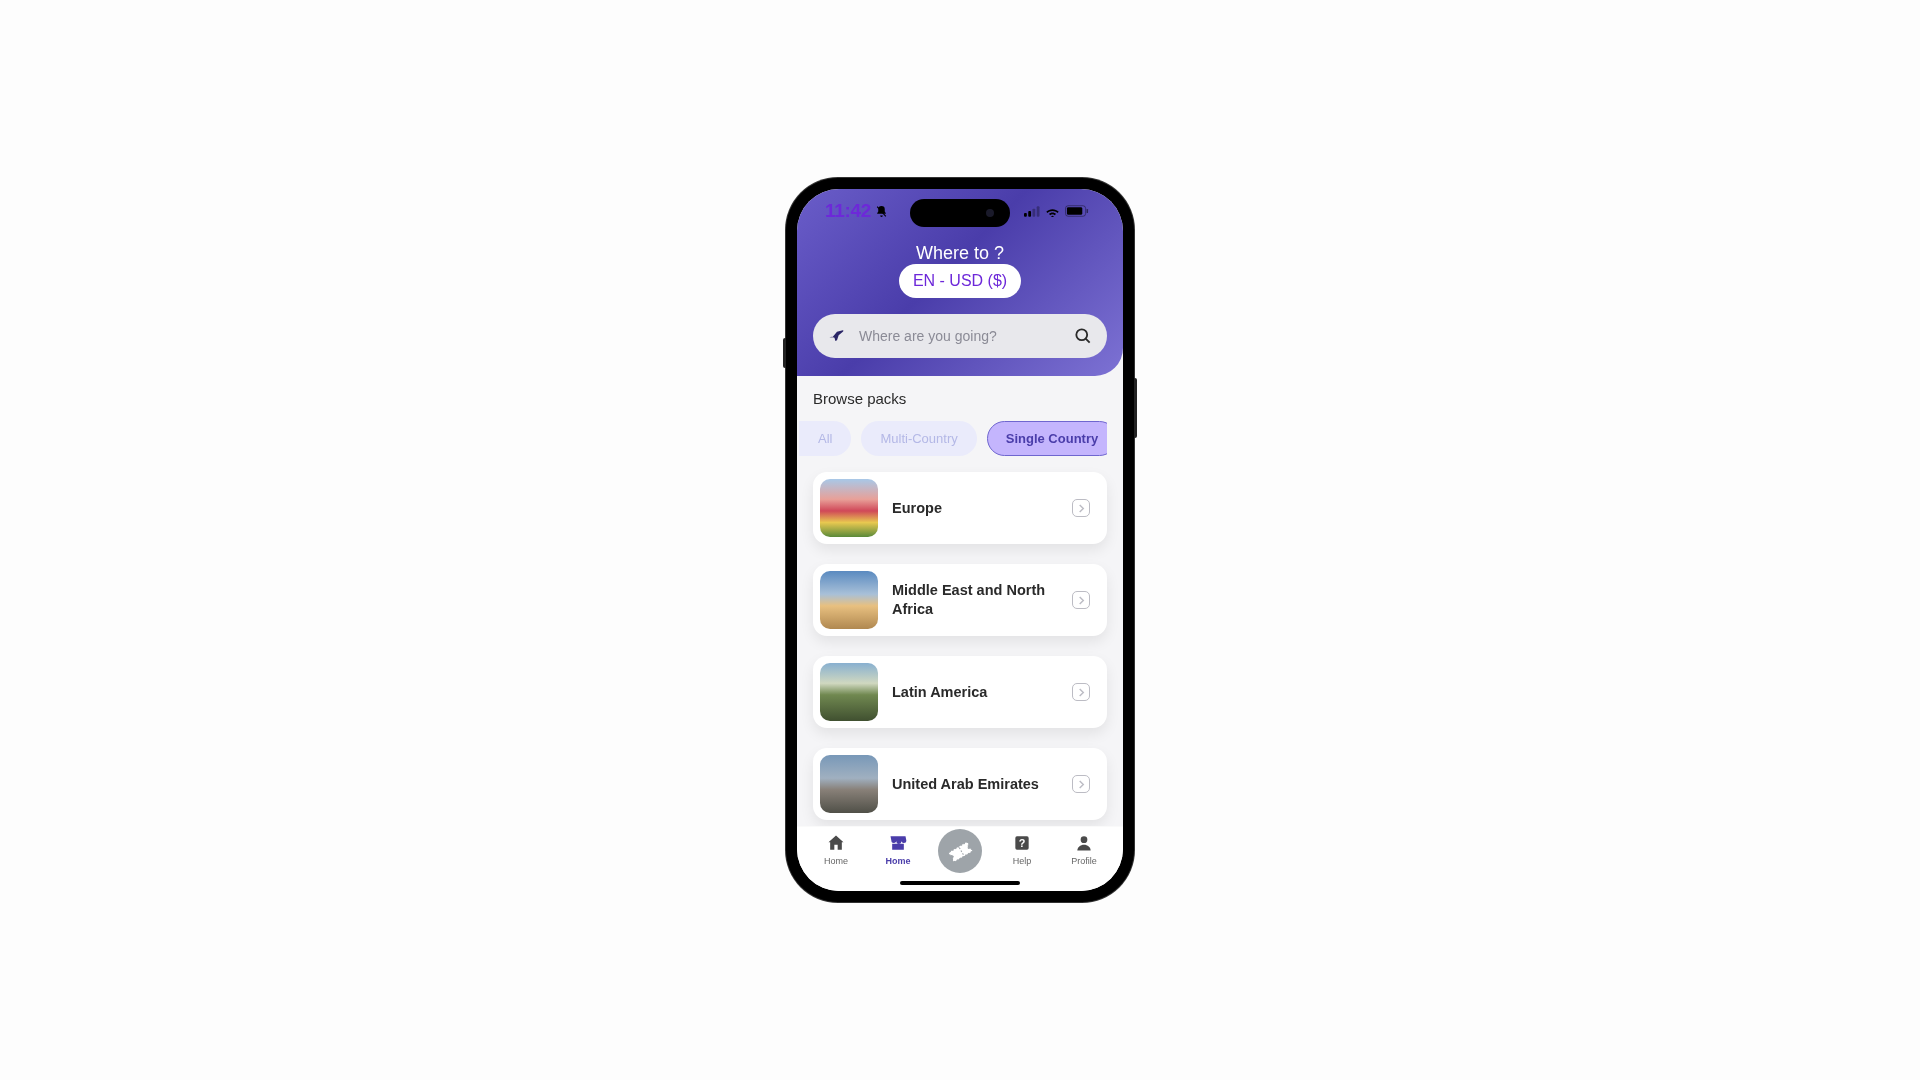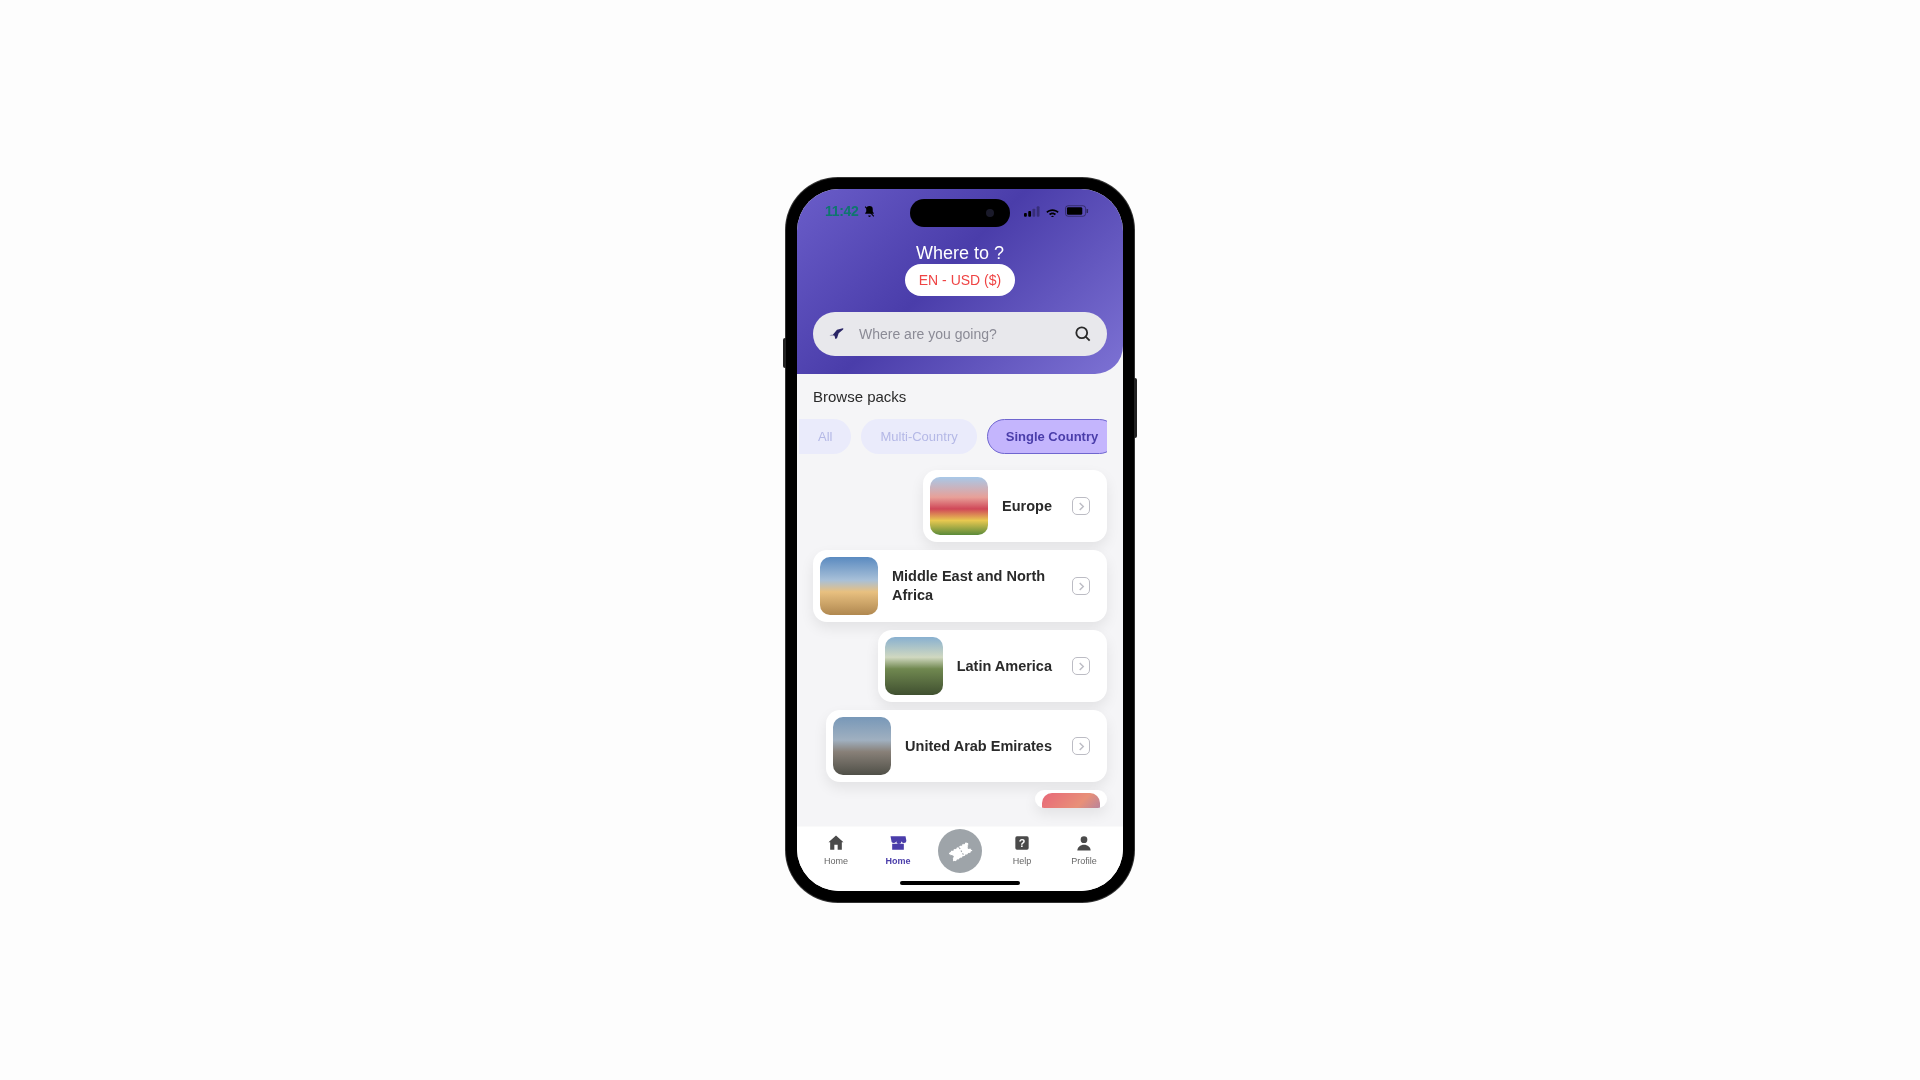--- a/index.html
+++ b/index.html
@@ -74,22 +74,22 @@
   }
   .status-bar {
     position: absolute;
     top: 0; left: 0; right: 10px;
     height: 44px;
     display: flex;
     justify-content: space-between;
     align-items: center;
     padding: 0 24px 0 28px;
     z-index: 50;
-    color: #0f766e;
-    font-size: 14px;
+    color: #6d28d9;
+    font-size: 19px;
     font-weight: 600;
   }
   .status-left { display: flex; align-items: center; gap: 4px; letter-spacing: -0.3px;}
   .status-right { display: flex; align-items: center; gap: 5px; }
   .status-right svg { display: block; }
 
   .header {
     background: linear-gradient(135deg, #6a5dc9 0%, #4a3daa 45%, #7d72d4 100%);
     padding: 54px 16px 18px 16px;
     border-bottom-left-radius: 0;
@@ -100,22 +100,22 @@
     justify-content: space-between;
     align-items: center;
     margin-bottom: 16px;
     flex-direction: column;
   }
   .header-title { color: #fff; font-size: 18px; font-weight: 400; }
   .locale-pill {
     background: #fff;
     border-radius: 18px;
     padding: 8px 14px;
-    font-size: 14px;
-    color: #ef4444;
+    font-size: 16px;
+    color: #6d28d9;
     font-weight: 500;
     text-align: right;
   }
   .search-bar {
     background: #e8e8ec;
     border-radius: 24px;
     height: 44px;
     display: flex;
     align-items: center;
     padding: 0 14px;
@@ -156,21 +156,21 @@
     flex-shrink: 0;
   }
   .chip.first { border-top-left-radius: 0; border-bottom-left-radius: 0;}
   .chip.active {
     background: #c4b5fd;
     border: 1.5px solid #6f66cf;
     color: #4a3daa;
     font-weight: 600;
   }
 
-  .pack-list { display: flex; flex-direction: column; gap: 8px; align-items: flex-end; }
+  .pack-list { display: flex; flex-direction: column; gap: 20px; }
   .pack-card {
     background: #fff;
     border-radius: 14px;
     display: flex;
     align-items: center;
     padding: 7px;
     gap: 14px;
     box-shadow: 0 6px 14px rgba(0,0,0,0.08);
     min-height: 62px;
   }

